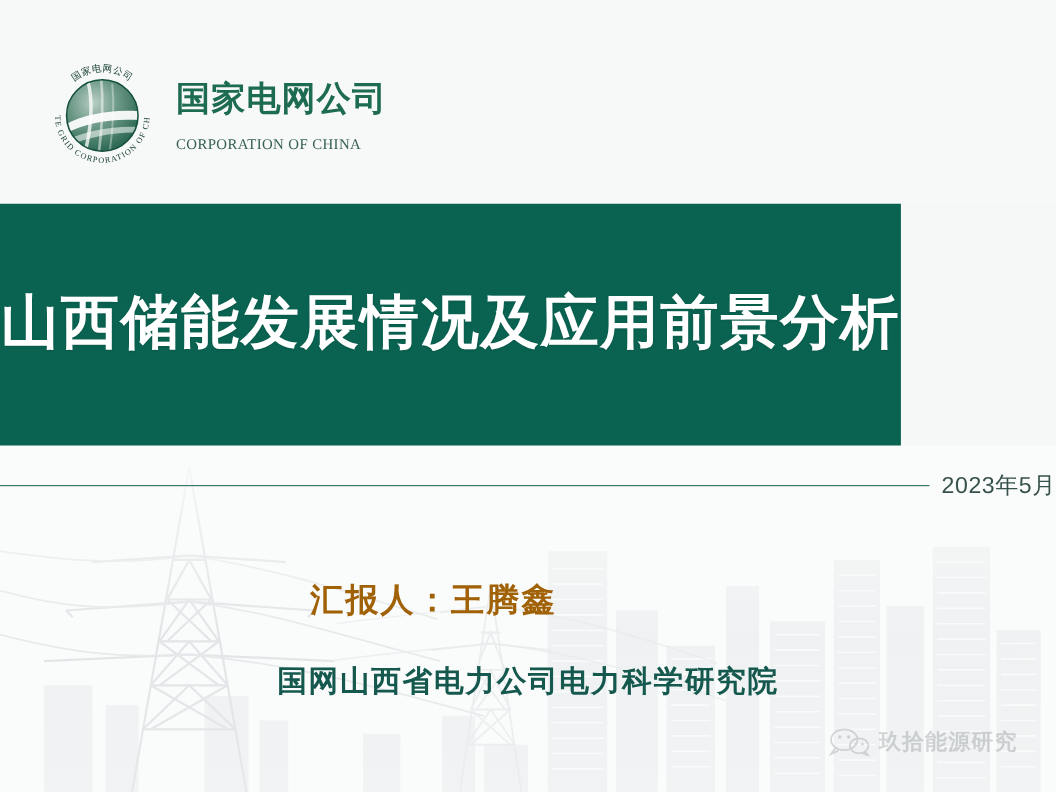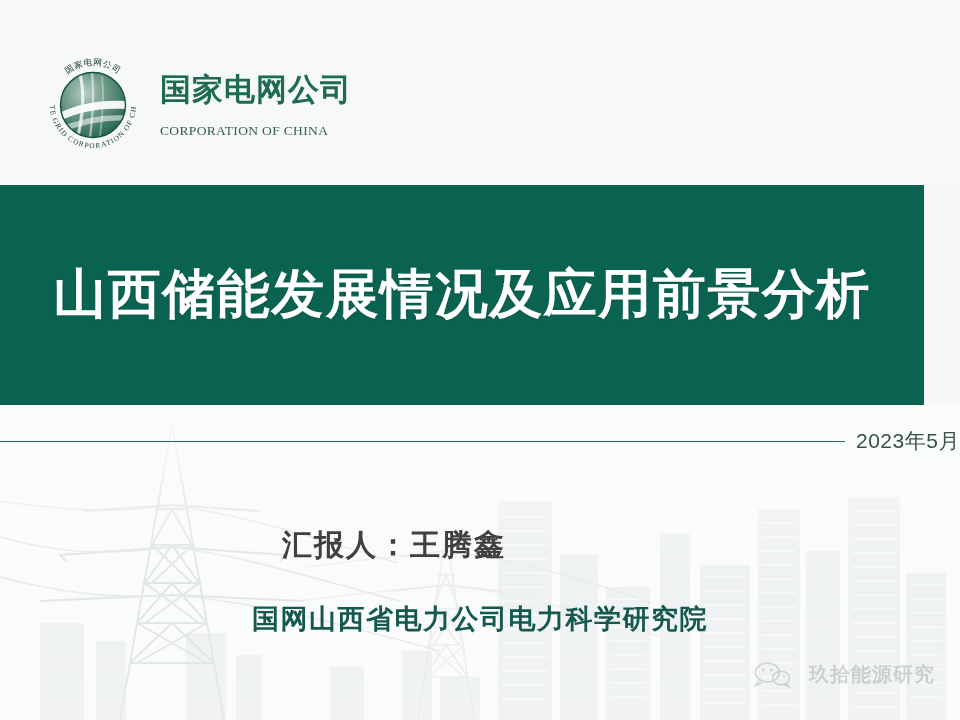--- a/index.html
+++ b/index.html
@@ -72,21 +72,21 @@
     letter-spacing: 0.35px;
     line-height: 1.2;
     margin-top: 16px;
   }
 
   
   .banner {
     position: absolute;
     left: 0;
     top: 185px;
-    width: 924px;
+    width: 819px;
     height: 220px;
     background: #0a6250;
     z-index: 4;
     display: flex;
     align-items: center;
     justify-content: center;
   }
   .banner-title {
     color: #ffffff;
     font-size: 53px;
@@ -166,21 +166,21 @@
     text-align: center;
     z-index: 3;
   }
   .presenter-name {
     position: absolute;
     left: 0;
     top: 120px;
     width: 788px;
     font-size: 30px;
     font-weight: 700;
-    color: #404040;
+    color: #a16207;
     letter-spacing: 2px;
     white-space: nowrap;
     text-align: center;
   }
   .presenter-org {
     position: absolute;
     left: 0;
     top: 196px;
     width: 960px;
     font-size: 27px;
@@ -190,21 +190,21 @@
     white-space: nowrap;
   }
 
   
   .watermark {
     position: absolute;
     left: 752px;
     top: 660px;
     display: flex;
     align-items: center;
-    gap: 17px;
+    gap: 7px;
     opacity: 0.30;
     z-index: 6;
   }
   .watermark-icon { flex: 0 0 auto; }
   .watermark-icon svg { display: block; }
   .watermark-text {
     font-size: 20px;
     font-weight: 700;
     color: #777c80;
     letter-spacing: 1px;

